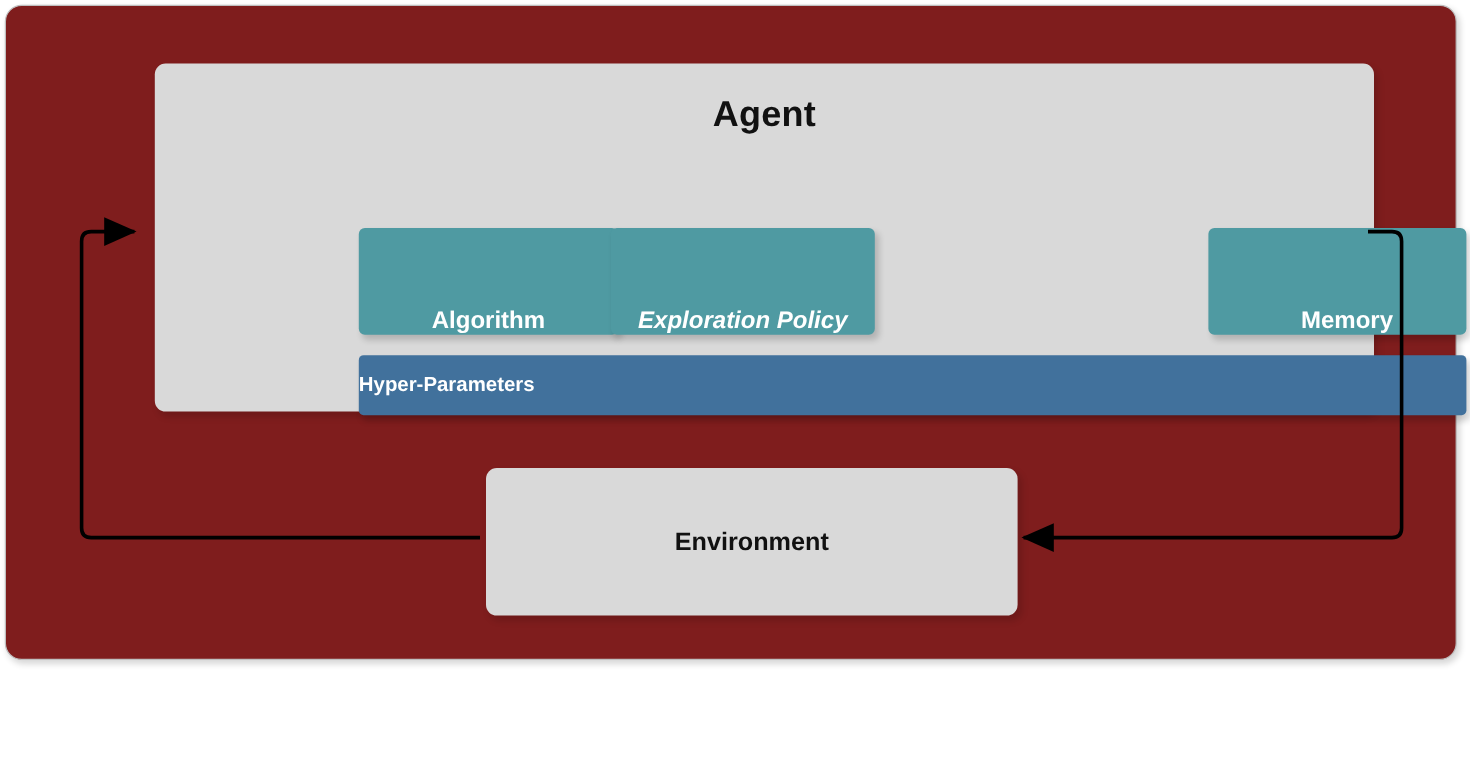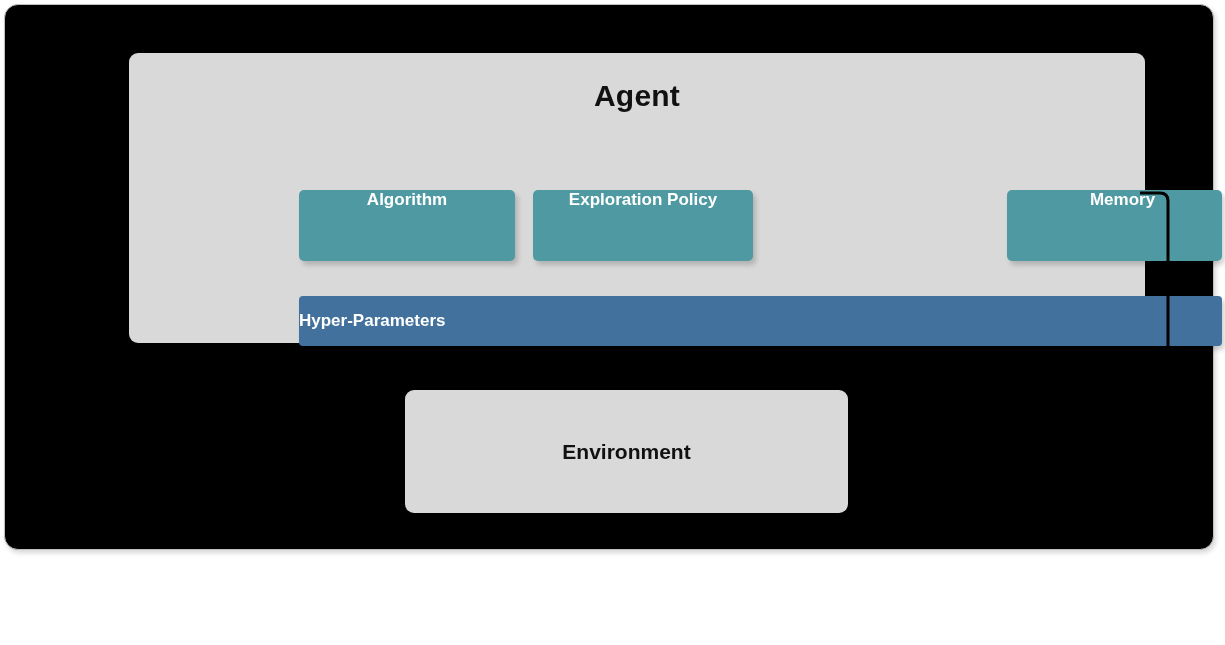--- a/index.html
+++ b/index.html
@@ -20,21 +20,21 @@
     overflow: hidden;
   }
 
   
   .system-frame {
     position: absolute;
     left: 4px;
     top: 4px;
     width: 1210px;
     height: 546px;
-    background: #000000;
+    background: #7f1d1d;
     border: 1.5px solid #bfbfbf;
     border-radius: 14px;
     box-sizing: border-box;
     box-shadow: 2px 3px 5px rgba(0,0,0,0.16);
   }
 
   
   .agent-panel {
     position: absolute;
     left: 124px;
@@ -55,35 +55,35 @@
     font-size: 30px;
     font-weight: bold;
     color: #111111;
     letter-spacing: 0.2px;
   }
 
   
   .tile {
     position: absolute;
     top: 137px;
-    height: 71px;
+    height: 89px;
     background: #4f9aa2;
     border-radius: 5px;
     color: #ffffff;
-    font-size: 17px;
-    font-weight: bold;
-    display: flex;
-    align-items: flex-start;
+    font-size: 20px;
+    font-weight: bold;
+    display: flex;
+    align-items: flex-end;
     justify-content: center;
     box-sizing: border-box;
     box-shadow: 3px 4px 5px rgba(0,0,0,0.18);
     text-align: center;
   }
   .tile-0 { left: 170px; width: 216px; }
-  .tile-1 { left: 404px; width: 220px; }
+  .tile-1 { left: 380px; width: 220px; font-style: italic; }
   .tile-2 { left: 641px; width: 218px; }
   .tile-3 { left: 878px; width: 215px; padding-left: 16px; }
 
   
   .hyper-bar {
     position: absolute;
     left: 170px;
     top: 243px;
     width: 923px;
     height: 50px;

